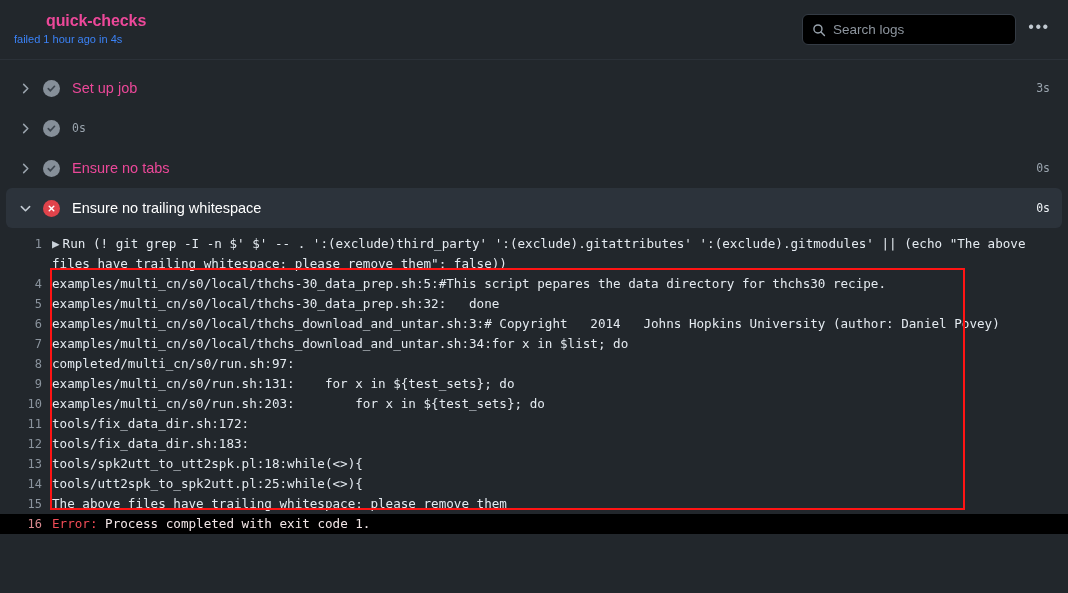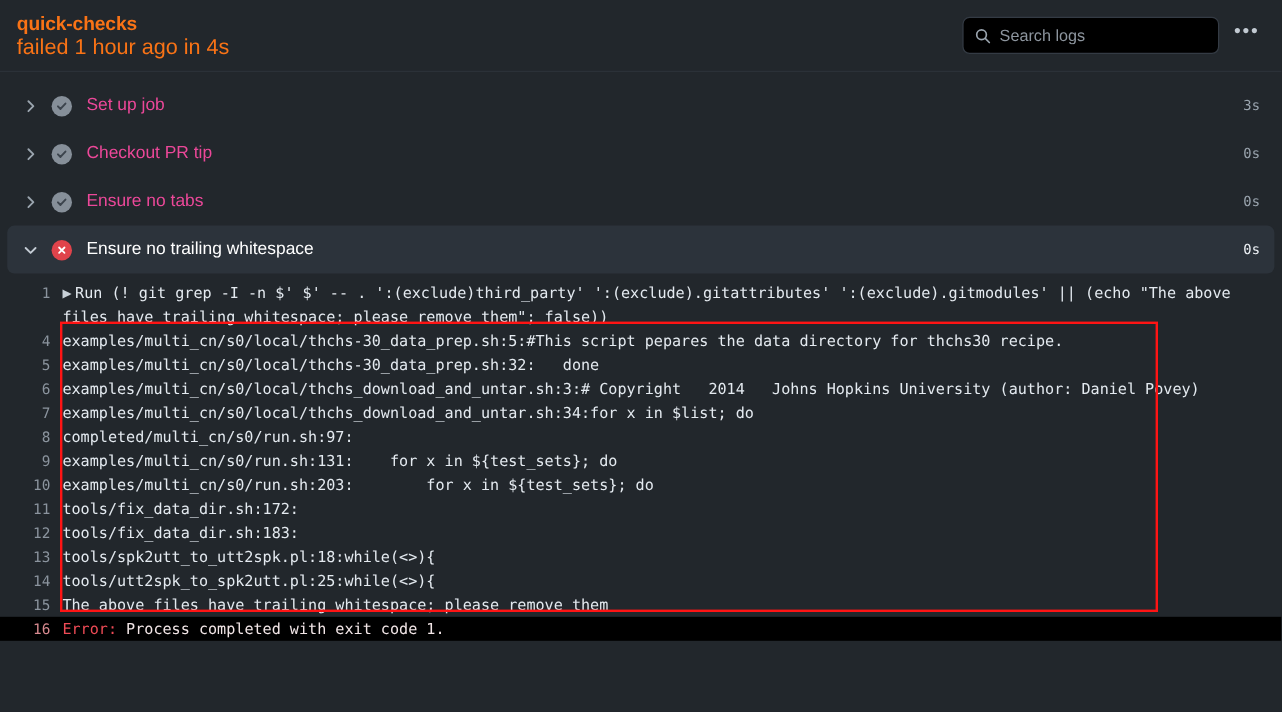--- a/index.html
+++ b/index.html
@@ -38,27 +38,28 @@
   }
   .header-left {
     display: flex;
     flex-direction: column;
     justify-content: center;
     gap: 2px;
   }
   .job-title {
     font-size: 16px;
     font-weight: bold;
-    color: #f97316;
+    color: #ec4899;
     letter-spacing: -0.1px;
     line-height: 18px;
+    margin-left: 32px;
   }
   .job-sub {
-    font-size: 18px;
-    color: #f97316;
+    font-size: 11px;
+    color: #3b82f6;
     line-height: 15px;
   }
   .header-right {
     display: flex;
     align-items: center;
     gap: 10px;
   }
   .search-box {
     width: 214px;
     height: 31px;
@@ -251,21 +252,20 @@
       <span class="chev">
         <svg width="11" height="11" viewBox="0 0 12 12" fill="none" stroke="#99a3ad" stroke-width="1.7" stroke-linecap="round" stroke-linejoin="round">
             <polyline points="4,1.5 8.5,6 4,10.5"></polyline>
           </svg>
       </span>
       <span class="status-icon success">
         <svg width="11" height="11" viewBox="0 0 12 12" fill="none" stroke="#3c444d" stroke-width="1.8" stroke-linecap="round" stroke-linejoin="round">
             <polyline points="2.5,6.2 4.8,8.5 9.3,3.6"></polyline>
           </svg>
       </span>
-      <span class="step-label">Checkout PR tip</span>
       <span class="step-time">0s</span>
     </div>
 
     <div class="step-row">
       <span class="chev">
         <svg width="11" height="11" viewBox="0 0 12 12" fill="none" stroke="#99a3ad" stroke-width="1.7" stroke-linecap="round" stroke-linejoin="round">
             <polyline points="4,1.5 8.5,6 4,10.5"></polyline>
           </svg>
       </span>
       <span class="status-icon success">

